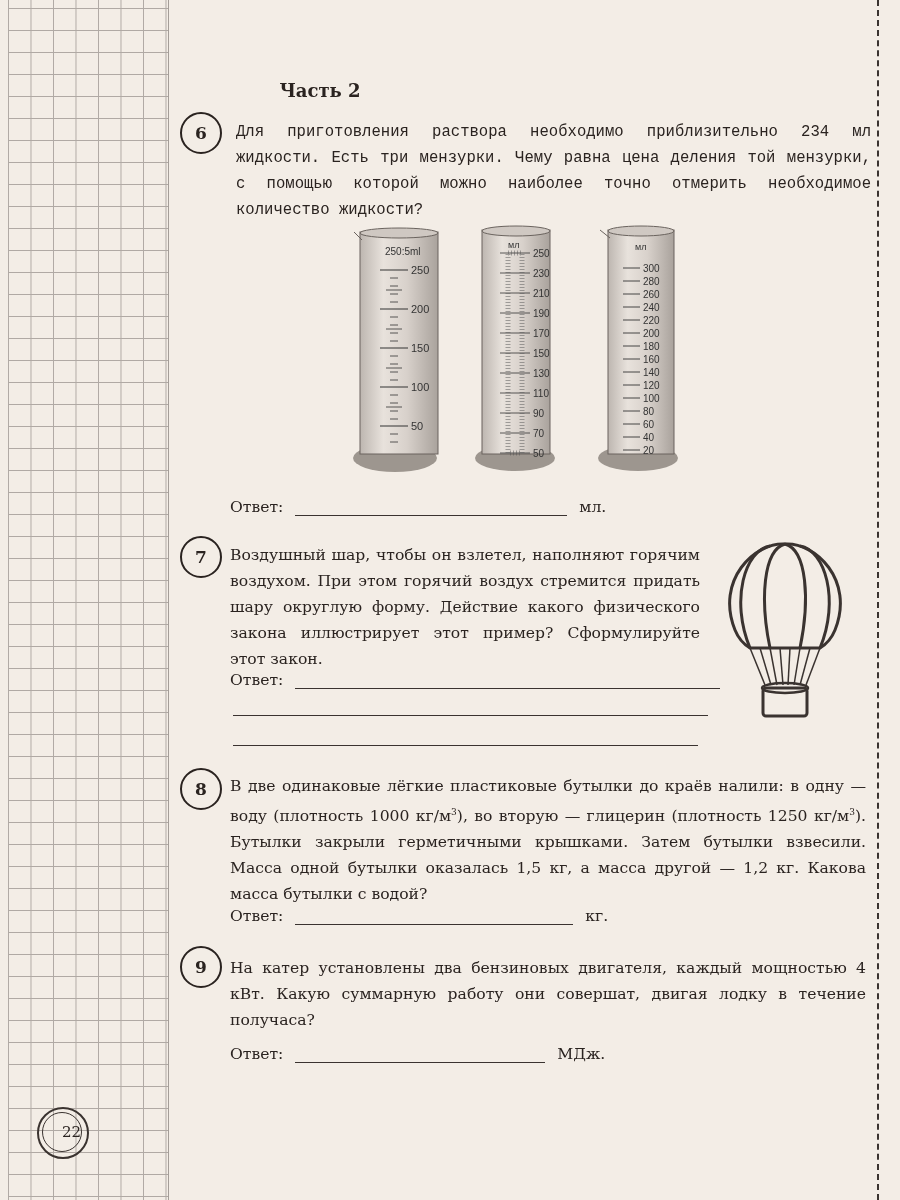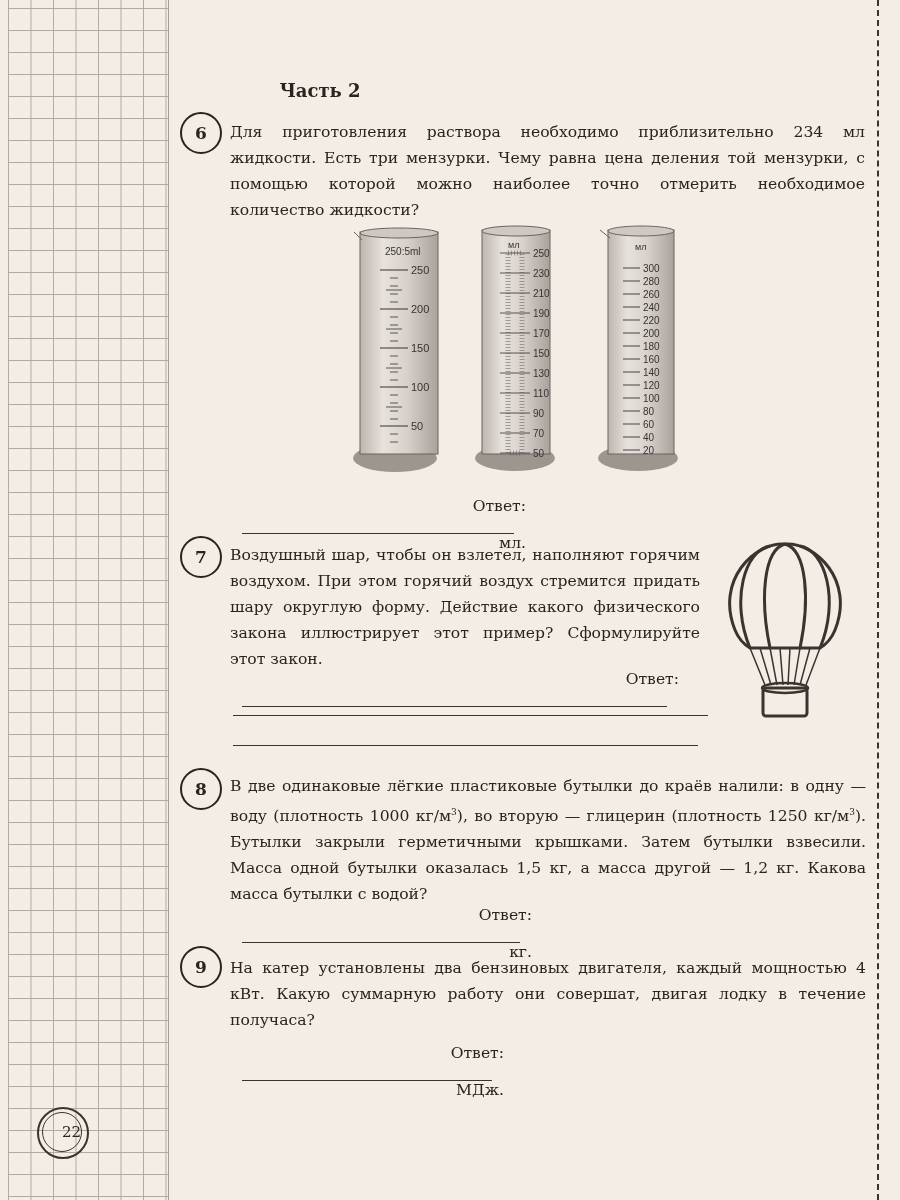--- a/index.html
+++ b/index.html
@@ -5,38 +5,38 @@
   html,body{margin:0;padding:0;}
   body{width:900px;height:1200px;position:relative;overflow:hidden;background:#f3ede6;font-family:"DejaVu Serif","Liberation Serif",serif;color:#2a2320;}
   .grid{position:absolute;left:8px;top:0;width:160px;height:1200px;
     background-image:linear-gradient(#9a938e 1px,transparent 1px),linear-gradient(90deg,#9a938e 1px,transparent 1px);
     background-size:22.5px 22px;background-position:0 8px;opacity:.75;border-right:1px solid #8a837e;}
   .cutline{position:absolute;left:877px;top:0;height:1200px;border-left:2px dashed #3a3330;}
   .part-title{position:absolute;left:0;width:1000px;top:80px;text-align:center;font-weight:bold;font-size:18px;}
   .part-title span{position:relative;left:-180px;}
   .qnum{position:absolute;width:38px;height:38px;border:2px solid #2a2320;border-radius:50%;text-align:center;line-height:38px;font-weight:bold;font-size:17px;}
   .qtext{position:absolute;font-size:15.6px;line-height:26px;text-align:justify;}
-  .answer{position:absolute;font-size:15.6px;display:flex;align-items:flex-end;flex-direction:column;}
+  .answer{position:absolute;font-size:15.6px;display:flex;align-items:flex-end;}
   .answer .line{border-bottom:1px solid #3a3330;margin:0 12px;height:18px;}
   .hline{position:absolute;border-bottom:1px solid #3a3330;}
   .page-num{position:absolute;left:37px;top:1107px;width:48px;height:48px;border:2px solid #3a3330;border-radius:50%;}
   .page-num .inner{position:absolute;left:3px;top:3px;width:38px;height:38px;border:1.5px solid #3a3330;border-radius:50%;text-align:right;line-height:38px;font-size:15px;}
   sup{font-size:9px;}
   svg text{font-family:"Liberation Sans",sans-serif;}
 </style>
 </head>
 <body>
 
 <div class="grid"></div>
 <div class="cutline"></div>
 
 <div class="part-title"><span>Часть 2</span></div>
 
 <div class="qnum" style="left:180px;top:112px;">6</div>
-<div class="qtext" style="left:230px;top:119px;width:635px;">Для приготовления раствора необходимо приблизительно 234 мл жидкости. Есть три мензурки. Чему равна цена деления той мензурки, с помощью которой можно наиболее точно отмерить необходимое количество жидкости?</div>
+<div class="qtext" style="left:236px;top:119px;width:635px;font-family:Liberation Mono, monospace;">Для приготовления раствора необходимо приблизительно 234 мл жидкости. Есть три мензурки. Чему равна цена деления той мензурки, с помощью которой можно наиболее точно отмерить необходимое количество жидкости?</div>
 
 <svg style="position:absolute;left:340px;top:220px;" width="380" height="265" viewBox="0 0 380 265">
   <defs>
     <linearGradient id="glass" x1="0" x2="1">
       <stop offset="0" stop-color="#bdb6b0"></stop>
         <stop offset="0.3" stop-color="#e8e2dc"></stop>
         <stop offset="0.6" stop-color="#d8d1cb"></stop>
         <stop offset="1" stop-color="#a9a29c"></stop>
     </linearGradient>
   </defs>

